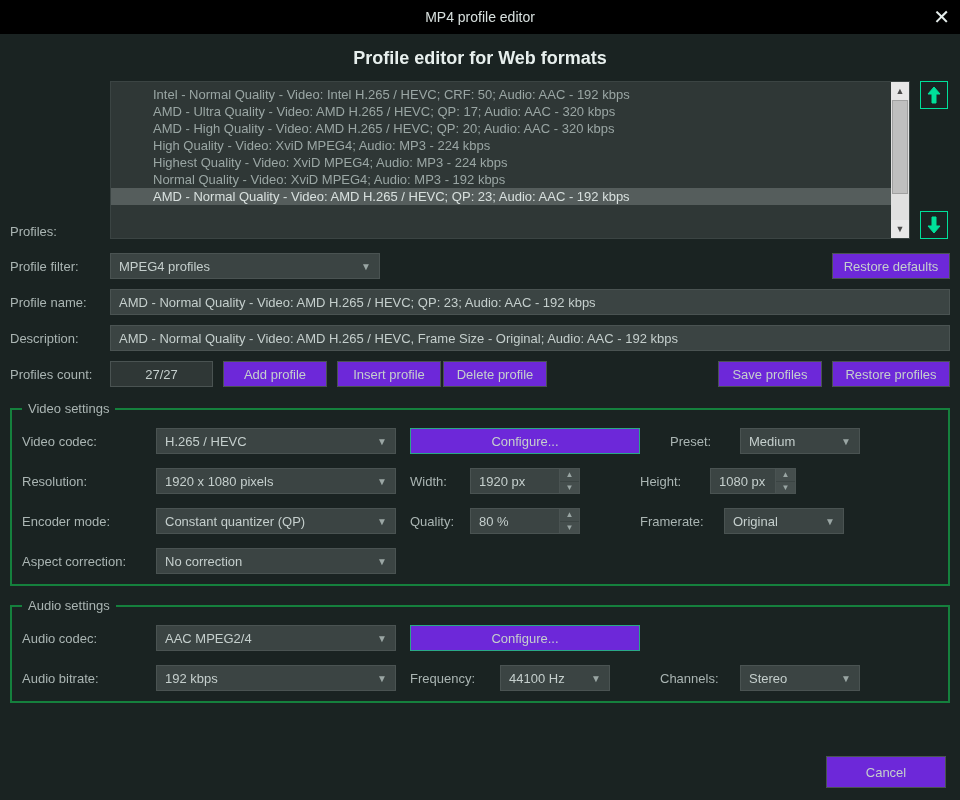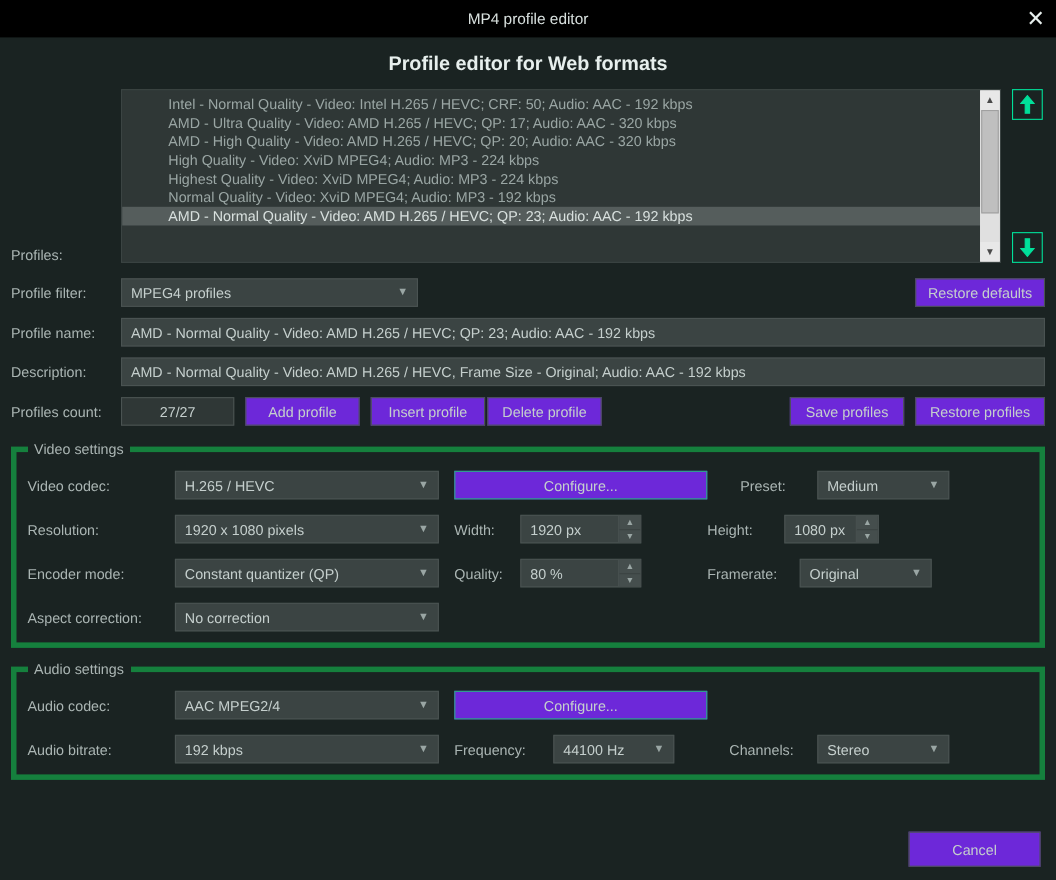--- a/index.html
+++ b/index.html
@@ -30,21 +30,21 @@
   .select,.field,.btn,.numbox{background:#3b4443;border:1px solid #4a5352;color:#c5cfcd;height:26px;display:flex;align-items:center;padding:0 8px}
   .select{position:relative;cursor:pointer}
   .select .caret{position:absolute;right:8px;top:50%;transform:translateY(-50%);color:#9aa6a4;font-size:10px}
   .field{background:#3b4443}
   .field.readonly{background:#2f3736;justify-content:center}
   .btn{background:#6d28d9;justify-content:center;cursor:pointer;min-width:104px}
   .numbox{position:relative;padding-right:5px}
   .spin{position:absolute;right:0;top:0;bottom:0;width:20px;display:flex;flex-direction:column;border-left:1px solid #4a5352}
   .spin div{flex:1;display:flex;align-items:center;justify-content:center;font-size:8px;color:#9aa6a4;cursor:pointer;background:#454e4d}
   .spin div:first-child{border-bottom:1px solid #3b4443}
-  fieldset{border:5px solid #15803d;margin:0 0 12px 0;padding:12px 10px 10px 10px}
+  fieldset{border:2px solid #15803d;margin:0 0 12px 0;padding:12px 10px 10px 10px}
   legend{color:#aab5b3;padding:0 6px}
   .form-row{display:flex;align-items:center;margin-bottom:14px}
   .form-row:last-child{margin-bottom:0}
   .col-label-a{width:134px}
   .col-ctrl-a{width:240px;margin-right:14px}
   .col-label-b{width:90px}
   .col-label-c{width:90px}
   .cfg-btn{width:230px}
   .preset-sel{width:120px}
   .footer{position:absolute;bottom:12px;right:14px;display:flex;gap:12px}

